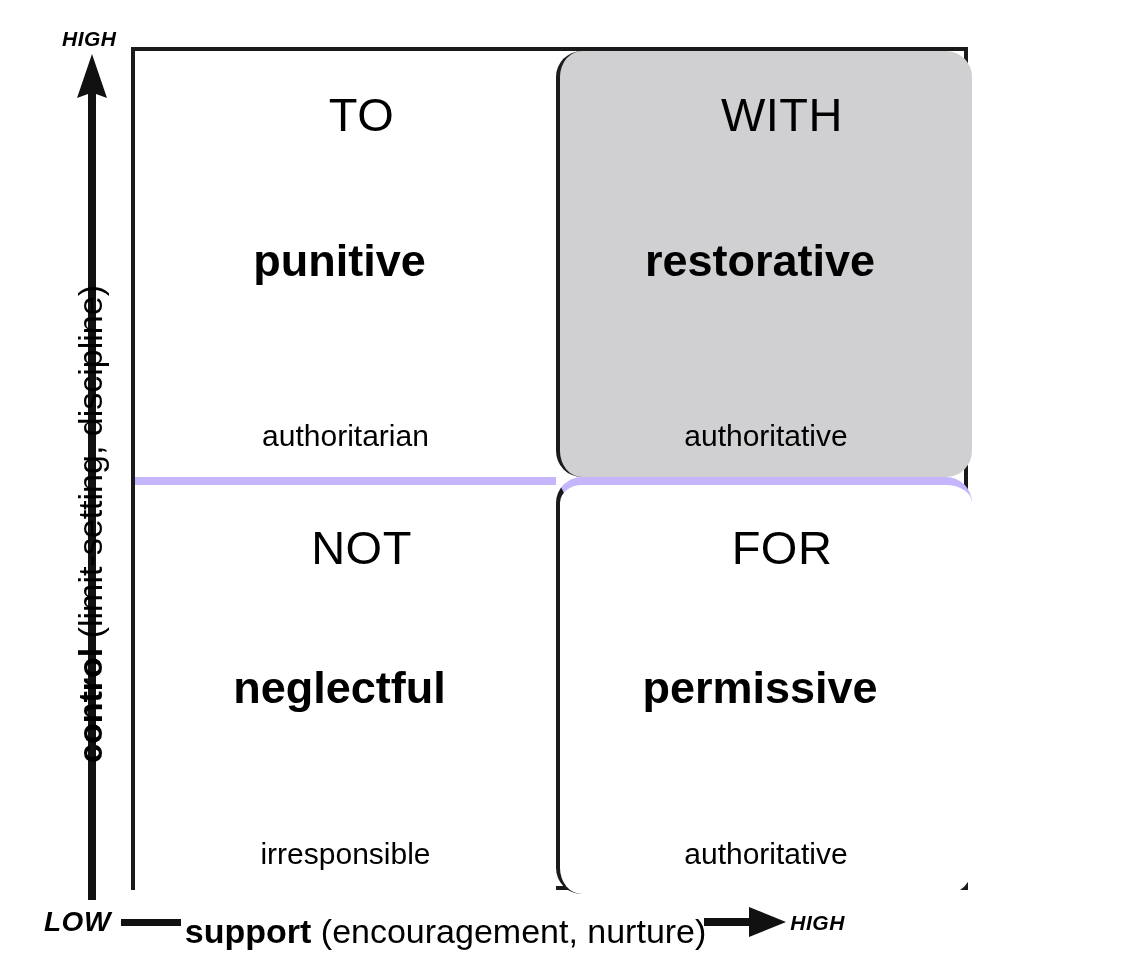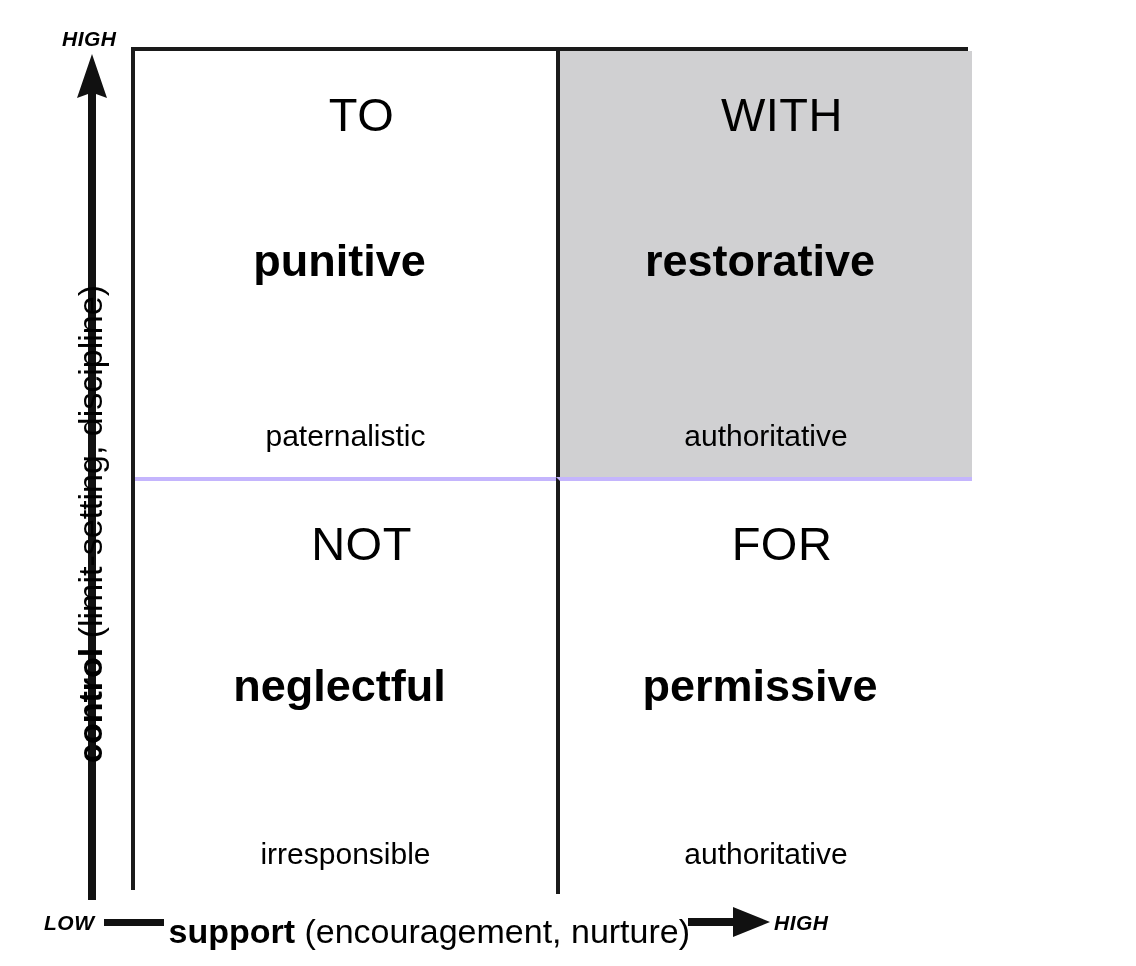--- a/index.html
+++ b/index.html
@@ -40,22 +40,22 @@
     box-sizing: border-box;
     background: #ffffff;
   }
 
   .cell {
     position: relative;
     box-sizing: border-box;
     background: #ffffff;
     overflow: hidden;
   }
-  .cell.col-right { border-left: 4px solid #1a1a1a; }
-  .cell.row-bottom { border-top: 4px solid #c4b5fd; }
+  .cell.col-right { border-left: 4px solid #1a1a1a; border-radius: 26px; }
+  .cell.row-bottom { border-top: 8px solid #c4b5fd; }
   .cell.shaded { background: #d0d0d2; }
 
   .cell-heading {
     position: absolute;
     left: 0;
     right: 0;
     top: 9.5%;
     text-align: center;
     font-size: 47px;
     font-weight: 400;
@@ -130,21 +130,21 @@
   .x-axis {
     position: absolute;
     left: 44px;
     top: 898px;
     width: 1040px;
     height: 48px;
     display: flex;
     align-items: center;
   }
   .x-low {
-    font-size: 21px;
+    font-size: 28px;
     font-style: italic;
     font-weight: 700;
     letter-spacing: 0.5px;
     line-height: 1;
     margin-right: 10px;
     white-space: nowrap;
   }
   .x-line-left {
     width: 60px;
     height: 7px;
@@ -189,21 +189,21 @@
     <div class="y-title">
       <span class="strong">control</span><span class="light"> (limit-setting, discipline)</span>
     </div>
   </div>
 
   <div class="matrix">
 
     <div class="cell">
       <div class="cell-heading">TO</div>
       <div class="cell-label">punitive</div>
-      <div class="cell-descriptor">paternalistic</div>
+      <div class="cell-descriptor">authoritarian</div>
     </div>
 
     <div class="cell col-right shaded">
       <div class="cell-heading">WITH</div>
       <div class="cell-label">restorative</div>
       <div class="cell-descriptor">authoritative</div>
     </div>
 
     <div class="cell row-bottom">
       <div class="cell-heading">NOT</div>

